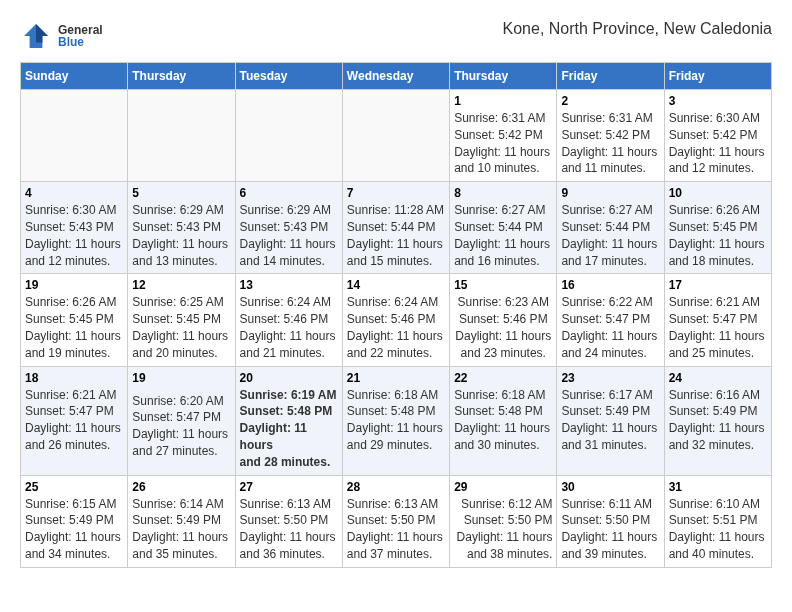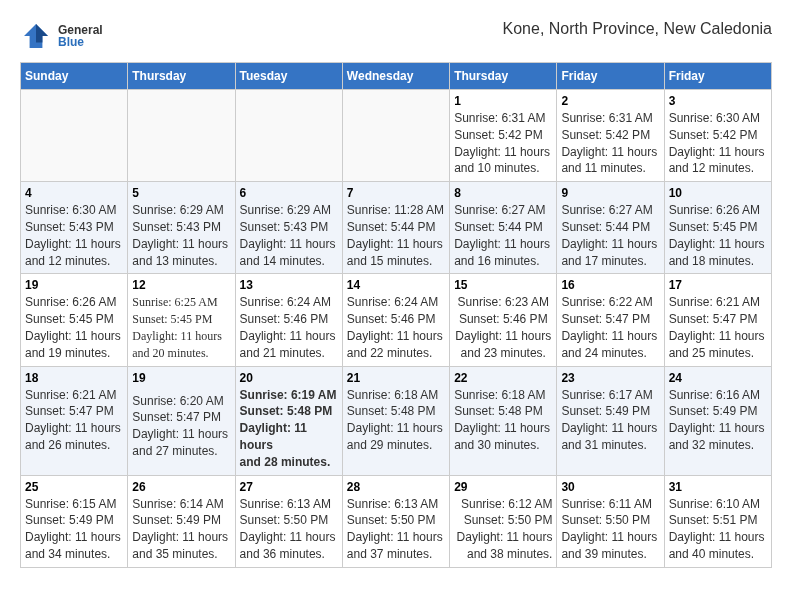--- a/index.html
+++ b/index.html
@@ -198,21 +198,21 @@
       <tr>
         <td>
           <div class="day-num">19</div>
           <div class="day-info" style="white-space: pre-line;">Sunrise: 6:26 AM
 Sunset: 5:45 PM
 Daylight: 11 hours
 and 19 minutes.</div>
         </td>
         <td>
           <div class="day-num">12</div>
-          <div class="day-info" style="white-space: pre-line; font-family: Liberation Serif, serif;">Sunrise: 6:25 AM
+          <div class="day-info" style="white-space: pre-line;">Sunrise: 6:25 AM
 Sunset: 5:45 PM
 Daylight: 11 hours
 and 20 minutes.</div>
         </td>
         <td>
           <div class="day-num">13</div>
           <div class="day-info" style="white-space: pre-line;">Sunrise: 6:24 AM
 Sunset: 5:46 PM
 Daylight: 11 hours
 and 21 minutes.</div>

